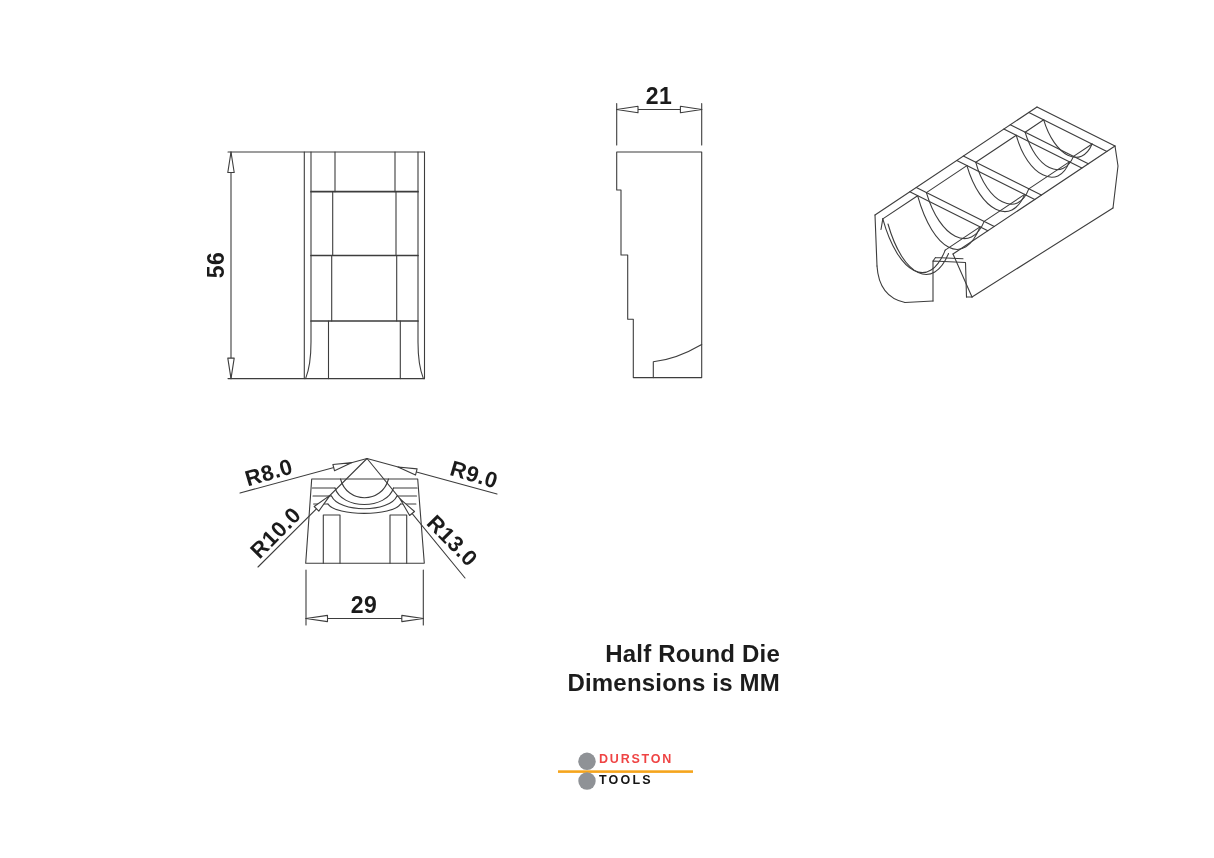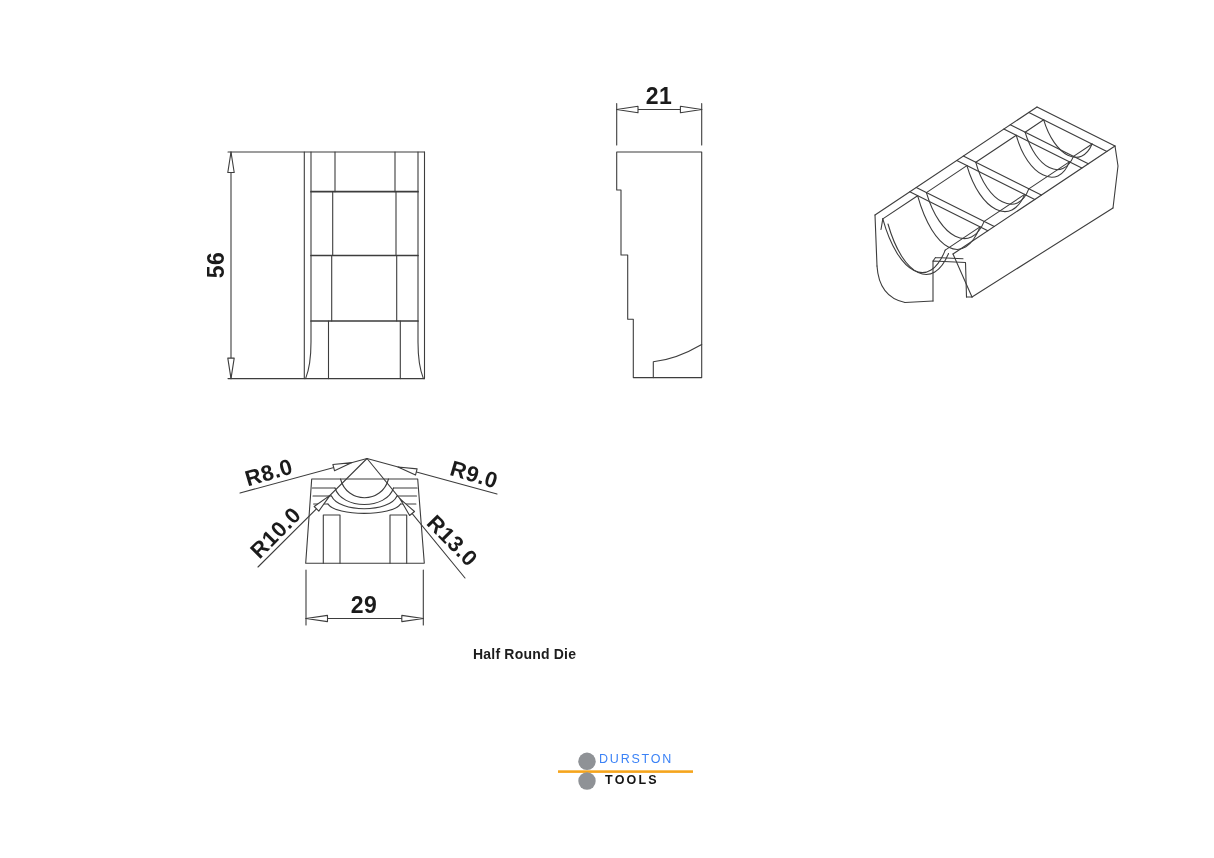--- a/index.html
+++ b/index.html
@@ -10,31 +10,31 @@
   svg{position:absolute;left:0;top:0;}
   .dimtext{
     font-family:"Liberation Sans",sans-serif;
     font-weight:bold;font-size:23px;fill:#1b1b1b;letter-spacing:0.5px;
   }
   .rtext{
     font-family:"Liberation Sans",sans-serif;
     font-weight:bold;font-size:22px;fill:#1b1b1b;letter-spacing:0.5px;
   }
   .title-block{
-    position:absolute;left:473px;top:640px;width:325px;
-    text-align:left;color:#1c1c1c;font-weight:bold;
-    font-size:14px;line-height:28.5px;letter-spacing:0.2px;
+    position:absolute;left:455px;top:640px;width:325px;
+    text-align:right;color:#1c1c1c;font-weight:bold;
+    font-size:24px;line-height:28.5px;letter-spacing:0.2px;
   }
   .title-block p{margin:0;padding:0;}
   .logo-text-1{
     position:absolute;left:599px;top:752px;width:66px;
-    color:#3b82f6;font-weight:normal;font-size:12.5px;letter-spacing:1.8px;
+    color:#ef4444;font-weight:bold;font-size:12.5px;letter-spacing:1.8px;
   }
   .logo-text-2{
-    position:absolute;left:599px;top:772.5px;width:66px;text-align:center;
+    position:absolute;left:599px;top:772.5px;width:66px;
     color:#141414;font-weight:bold;font-size:12.5px;letter-spacing:2.2px;
   }
 </style>
 </head>
 <body>
 
 <div id="canvas">
 
   <svg width="1214" height="858" viewBox="0 0 1214 858">
     <g stroke="#3d3d3d" stroke-width="1.1" fill="none" stroke-linecap="round" stroke-linejoin="round">
@@ -155,18 +155,19 @@
       <text class="rtext" x="269" y="480" text-anchor="middle" transform="rotate(-16.5 269 473)">R8.0</text>
       <text class="rtext" x="474" y="482" text-anchor="middle" transform="rotate(16.5 474 475)">R9.0</text>
       <text class="rtext" x="276" y="540" text-anchor="middle" transform="rotate(-45.5 276 533)">R10.0</text>
       <text class="rtext" x="452" y="548" text-anchor="middle" transform="rotate(45.5 452 541)">R13.0</text>
       <text class="dimtext" x="364" y="613" text-anchor="middle">29</text>
     </g>
   </svg>
 
   <div class="title-block">
     <p>Half Round Die</p>
+    <p>Dimensions is MM</p>
   </div>
 
   <div class="logo-text-1">DURSTON</div>
   <div class="logo-text-2">TOOLS</div>
 
 </div>
 
 </body></html>

